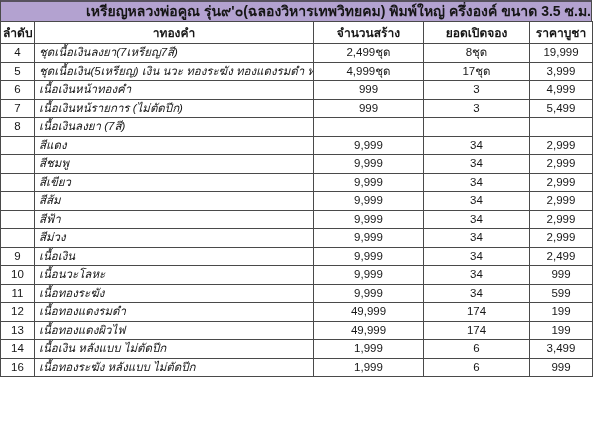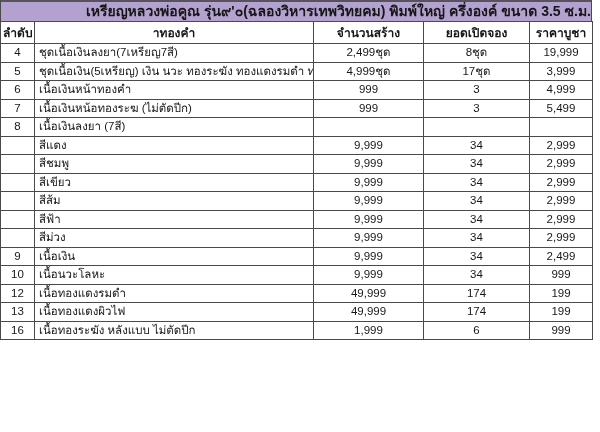--- a/index.html
+++ b/index.html
@@ -31,21 +31,21 @@
   .price-table th,.price-table td{
     box-sizing:border-box;border:1px solid var(--border);
     padding:0 4px;font-size:11.5px;overflow:hidden;white-space:nowrap;
     background:var(--cell-bg);
   }
   .price-table thead th{
     height:22px;font-weight:bold;font-size:12px;padding:0 2px;
   }
   .price-table tbody td{height:18.5px;line-height:17px;}
   .price-table td.num{text-align:center;}
-  .price-table td.name{text-align:left;}
+  .price-table td.name{text-align:left;font-style:italic;}
   col.c-index{width:34px;}
   col.c-item{width:279px;}
   col.c-made{width:110px;}
   col.c-reserved{width:106px;}
   col.c-price{width:63px;}
 </style>
 </head>
 <body>
 
 <div class="page">
@@ -86,21 +86,21 @@
         </tr>
         <tr>
           <td class="num">6</td>
           <td class="name">เนื้อเงินหน้าทองคำ</td>
           <td class="num">999</td>
           <td class="num">3</td>
           <td class="num">4,999</td>
         </tr>
         <tr>
           <td class="num">7</td>
-          <td class="name">เนื้อเงินหน้อทองระฆ (ไม่ตัดปีก)</td>
+          <td class="name">เนื้อเงินหน้รายการ (ไม่ตัดปีก)</td>
           <td class="num">999</td>
           <td class="num">3</td>
           <td class="num">5,499</td>
         </tr>
         <tr>
           <td class="num">8</td>
           <td class="name">เนื้อเงินลงยา (7สี)</td>
           <td class="num"></td>
           <td class="num"></td>
           <td class="num"></td>
@@ -153,36 +153,50 @@
           <td class="num">9,999</td>
           <td class="num">34</td>
           <td class="num">2,499</td>
         </tr>
         <tr>
           <td class="num">10</td>
           <td class="name">เนื้อนวะโลหะ</td>
           <td class="num">9,999</td>
           <td class="num">34</td>
           <td class="num">999</td>
+        </tr>
+        <tr>
+          <td class="num">11</td>
+          <td class="name">เนื้อทองระฆัง</td>
+          <td class="num">9,999</td>
+          <td class="num">34</td>
+          <td class="num">599</td>
         </tr>
         <tr>
           <td class="num">12</td>
           <td class="name">เนื้อทองแดงรมดำ</td>
           <td class="num">49,999</td>
           <td class="num">174</td>
           <td class="num">199</td>
         </tr>
         <tr>
           <td class="num">13</td>
           <td class="name">เนื้อทองแดงผิวไฟ</td>
           <td class="num">49,999</td>
           <td class="num">174</td>
           <td class="num">199</td>
         </tr>
         <tr>
+          <td class="num">14</td>
+          <td class="name">เนื้อเงิน หลังแบบ ไม่ตัดปีก</td>
+          <td class="num">1,999</td>
+          <td class="num">6</td>
+          <td class="num">3,499</td>
+        </tr>
+        <tr>
           <td class="num">16</td>
           <td class="name">เนื้อทองระฆัง หลังแบบ ไม่ตัดปีก</td>
           <td class="num">1,999</td>
           <td class="num">6</td>
           <td class="num">999</td>
         </tr>
       </tbody>
   </table>
 
 </div>

